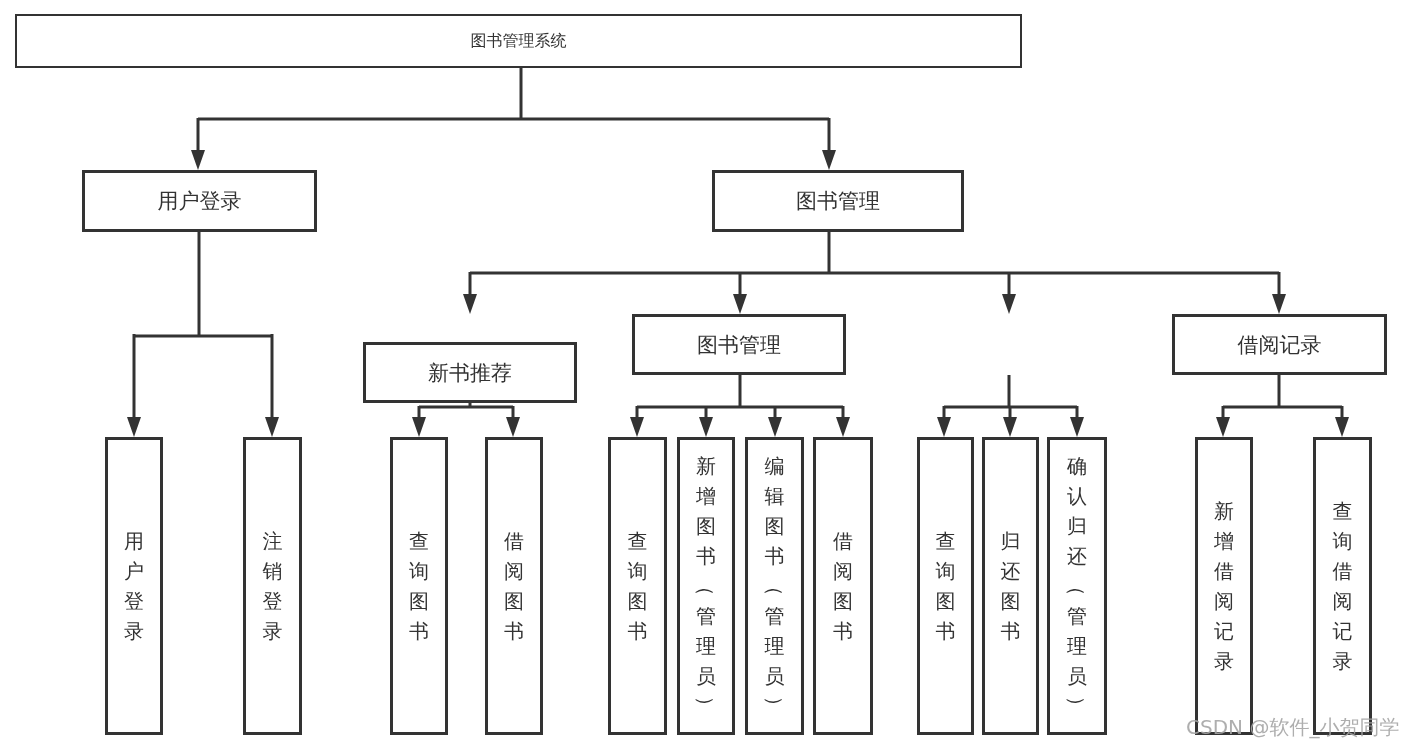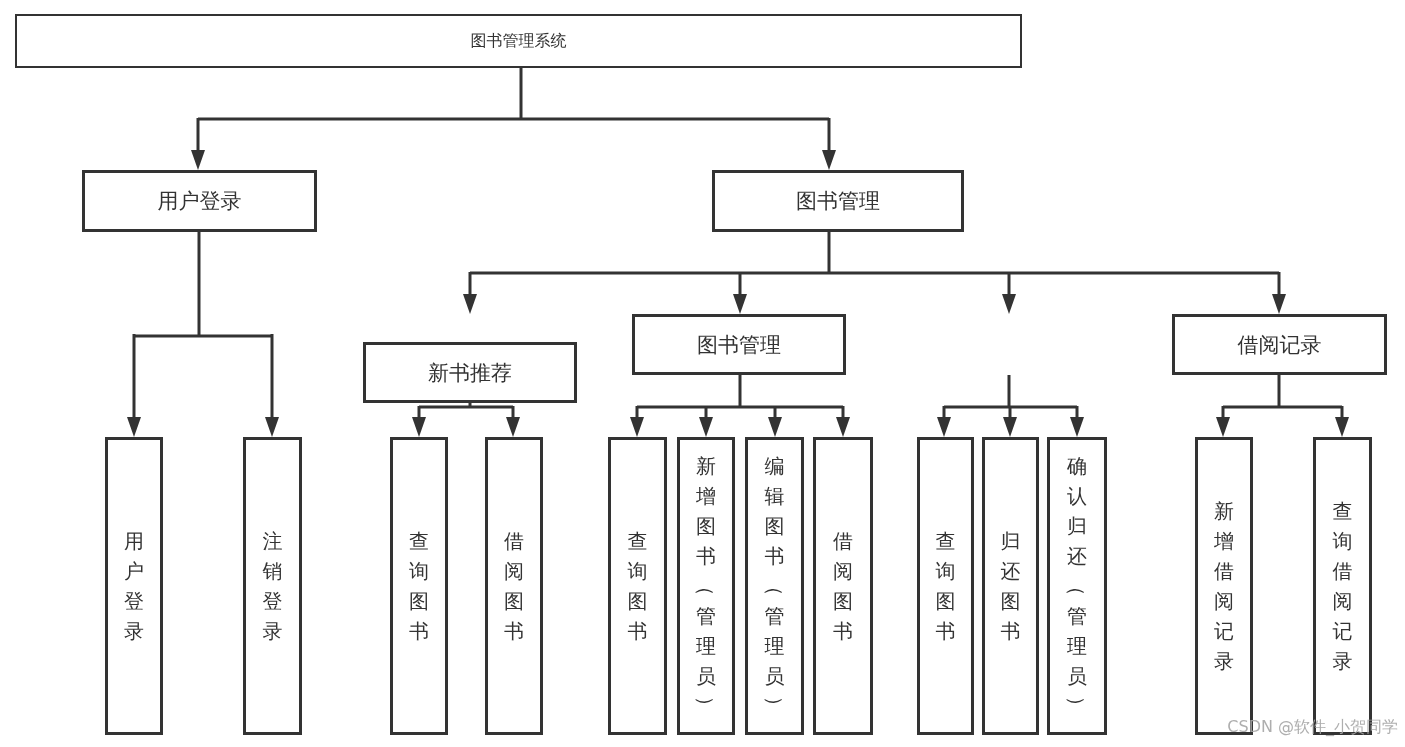--- a/index.html
+++ b/index.html
@@ -61,21 +61,21 @@
     transform: rotate(90deg);
   }
   .hlabel {
     white-space: nowrap;
   }
   #watermark {
     position: absolute;
     left: 1186px;
     top: 714px;
     width: 212px;
-    font-size: 16px;
+    font-size: 20px;
     line-height: 26px;
     color: rgba(165, 165, 165, 0.9);
     white-space: nowrap;
     text-align: right;
     z-index: 5;
   }
 </style>
 </head>
 <body>
 

